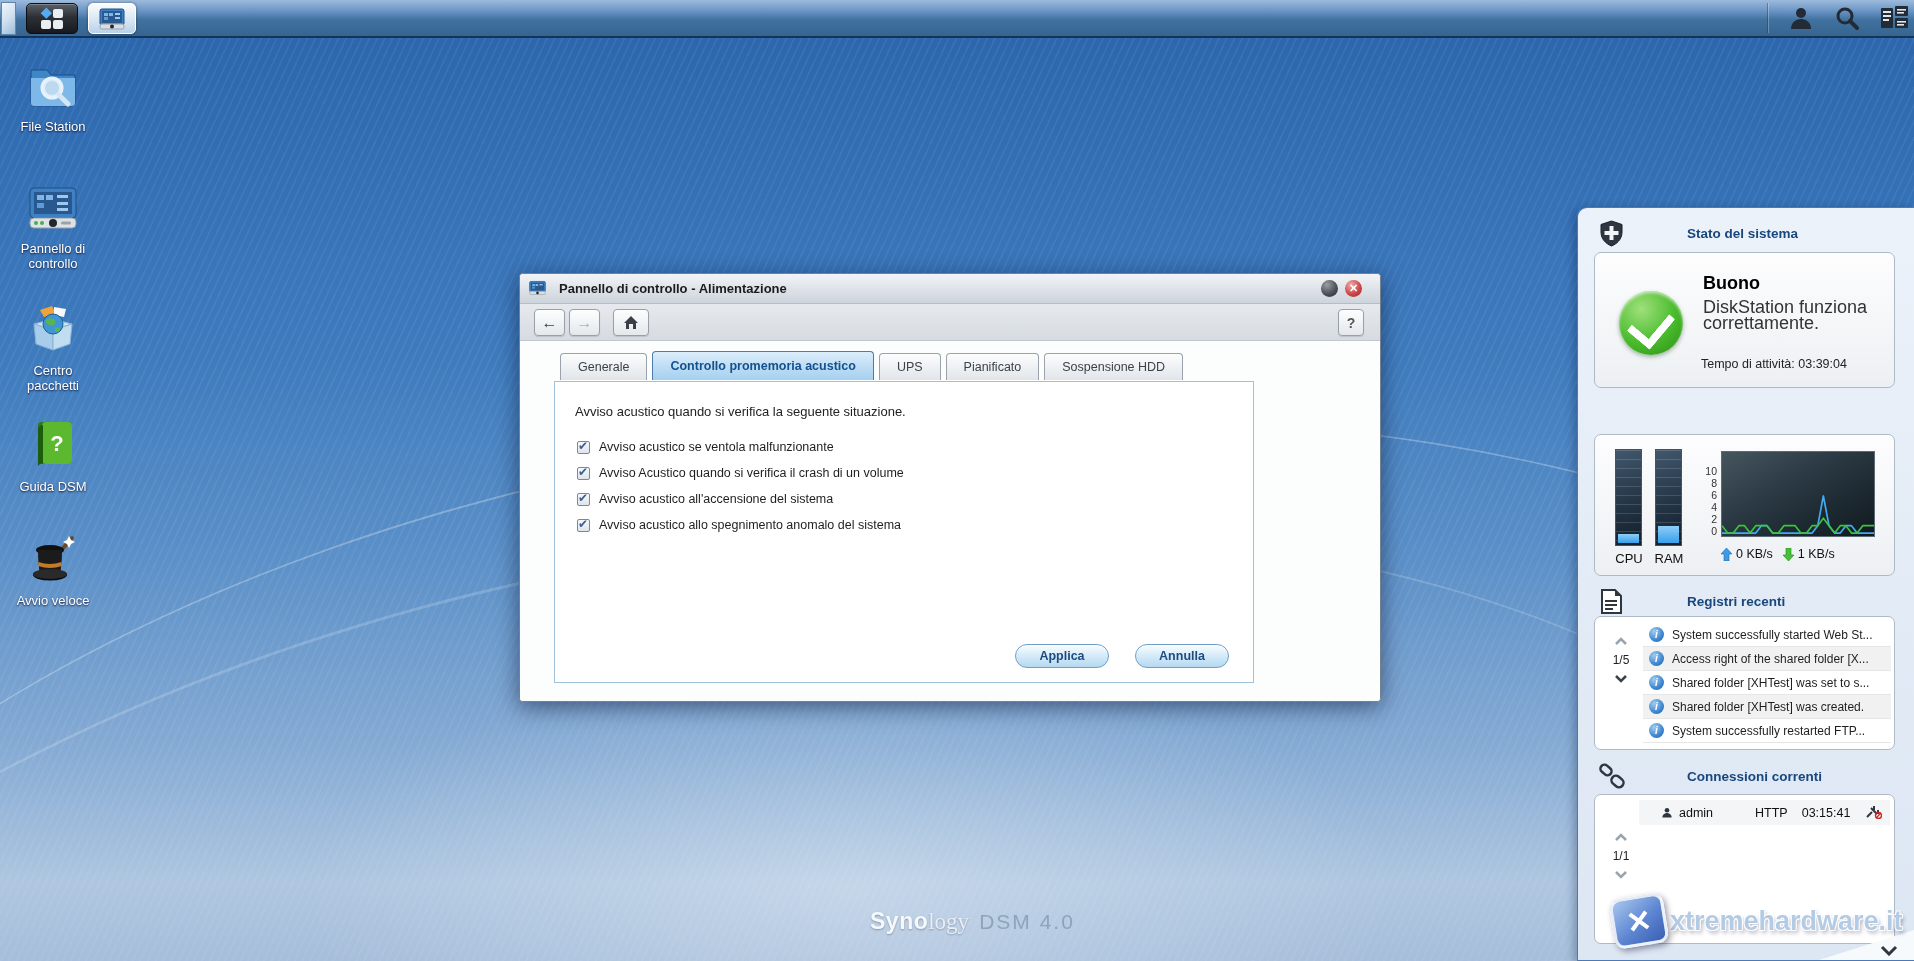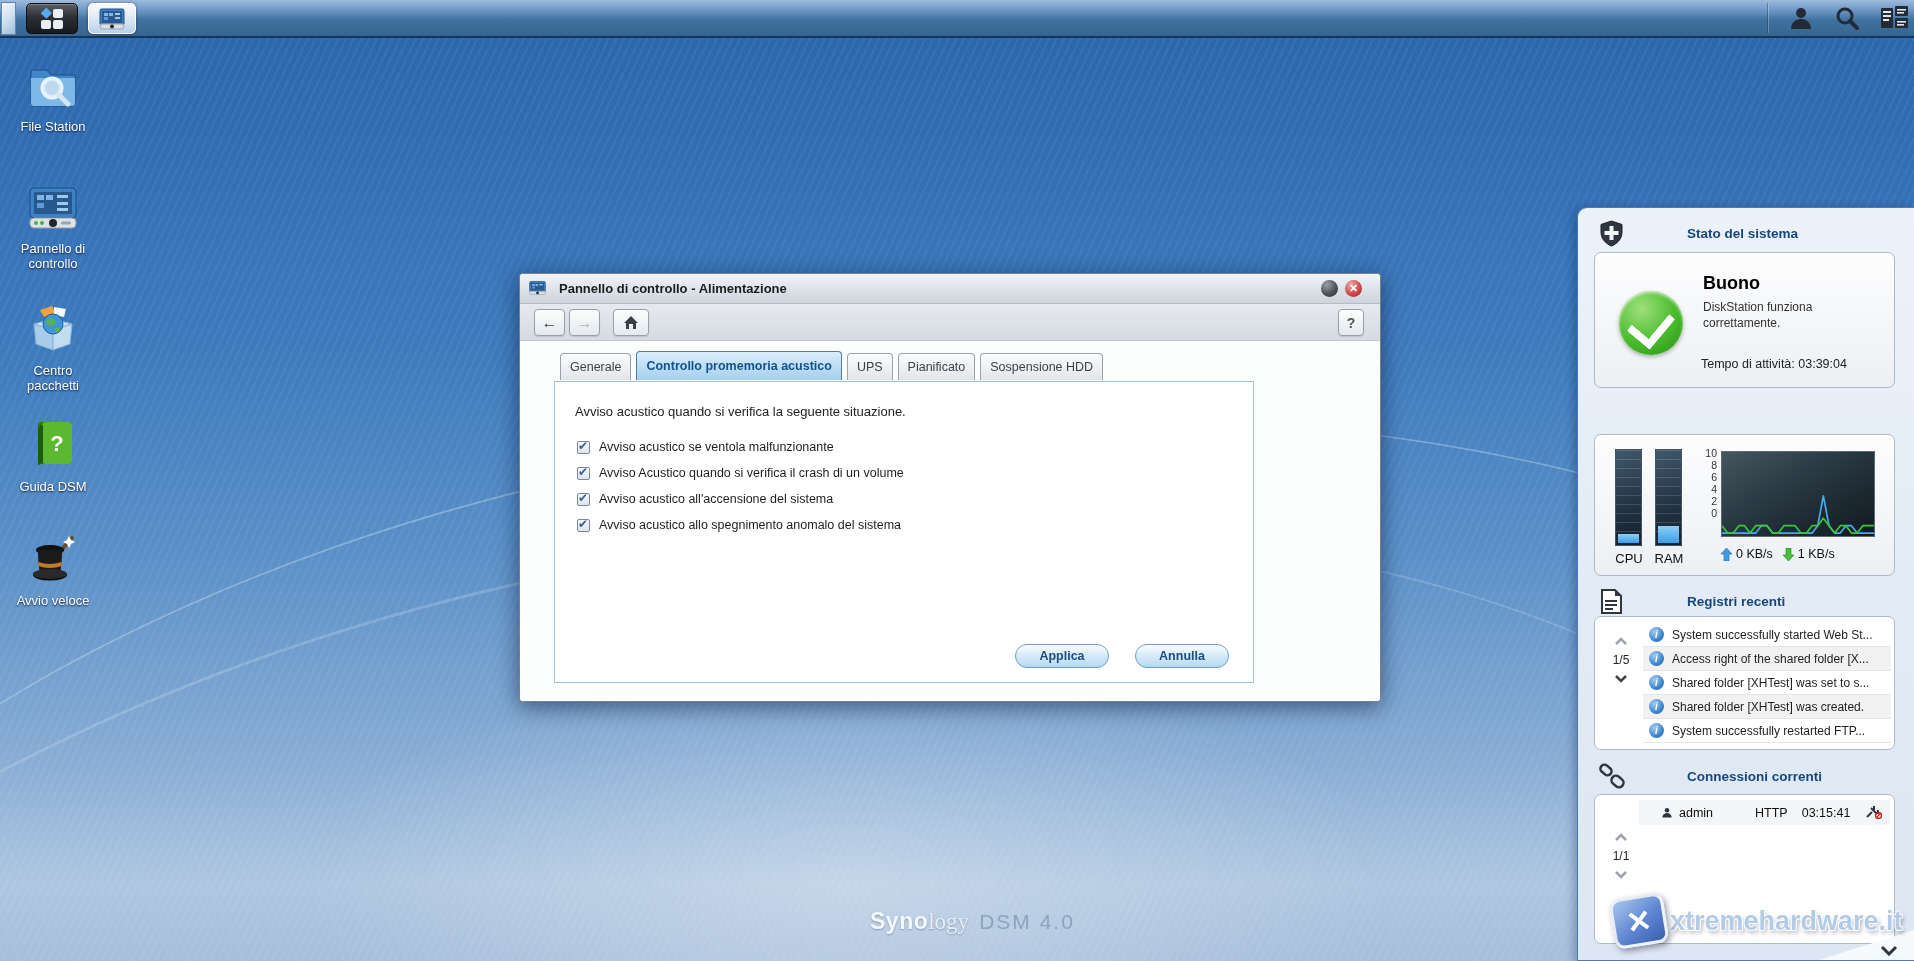--- a/index.html
+++ b/index.html
@@ -52,21 +52,21 @@
     background:linear-gradient(180deg,#e6eaee 0%,#d6dbe1 100%); border-bottom:1px solid #c0c7ce; }
   .tbtn { position:absolute; top:5px; height:27px; border-radius:4px; border:1px solid #98a1aa;
     background:linear-gradient(180deg,#fdfefe 0%,#e4e8ec 100%); box-shadow:0 1px 1px rgba(0,0,0,0.12);
     display:flex; align-items:center; justify-content:center; font-size:16px; font-weight:bold; color:#3a4048; }
   .back  { left:14px; width:31px; }
   .fwd   { left:49px; width:31px; color:#aab2ba; }
   .home  { left:93px; width:36px; }
   .helpbtn { right:16px; left:auto; width:26px; color:#555; font-size:14px; }
   .dcontent { position:absolute; left:0; top:67px; right:0; bottom:0; background:#fcfdfd; }
   .tabs { position:absolute; left:40px; top:12px; display:flex; gap:5px; z-index:3; }
-  .tab { height:27px; padding:0 9px; line-height:26px; font-size:12.5px; color:#3c4248;
+  .tab { height:27px; padding:0 17px; line-height:26px; font-size:12.5px; color:#3c4248;
     background:linear-gradient(180deg,#fbfcfd 0%,#eceff2 60%,#e1e5e9 100%);
     border:1px solid #9aa3ab; border-bottom:none; border-radius:4px 4px 0 0; cursor:pointer; }
   .tab.active { background:linear-gradient(180deg,#dceefb 0%,#bcdcf4 55%,#a5d0f0 100%);
     border:1px solid #4d7ca6; border-bottom:none; color:#14518f; font-weight:bold; height:29px; margin-top:-2px; line-height:29px; }
   .panel { position:absolute; left:34px; top:40px; width:700px; height:302px;
     background:#fff; border:1px solid #9fc2da; }
   .desc { position:absolute; left:20px; top:22px; font-size:13px; color:#222; }
   .cblist { position:absolute; left:22px; top:52px; }
   .cbrow { height:26px; display:flex; align-items:center; }
   .cb { width:13px; height:13px; border:1px solid #7a8897; border-radius:2px; margin-right:9px; position:relative;
@@ -90,33 +90,33 @@
   .wbox { position:absolute; left:16px; width:301px; border:1px solid #aebac6; border-radius:7px;
     background:linear-gradient(180deg,#fdfdfe 0%,#edf0f3 100%); box-shadow:inset 0 1px 0 #fff; }
 
   
   .okcircle { position:absolute; left:24px; top:38px; width:64px; height:64px; border-radius:50%;
     background:radial-gradient(circle at 35% 28%,#9fe07c 0%,#49bb2c 55%,#2a8c14 100%);
     box-shadow:0 2px 4px rgba(0,60,0,0.35), inset 0 2px 3px rgba(255,255,255,0.6); }
   .okcircle::after { content:""; position:absolute; left:17px; top:14px; width:22px; height:32px;
     border-right:8px solid #fff; border-bottom:8px solid #fff; transform:rotate(40deg); border-radius:2px; }
   .st-status { position:absolute; left:108px; top:20px; font-size:18px; font-weight:bold; }
-  .st-msg { position:absolute; left:108px; top:46px; width:180px; font-size:12px; color:#333; line-height:16px; }
+  .st-msg { position:absolute; left:108px; top:46px; width:180px; font-size:18px; color:#333; line-height:16px; }
   .st-uptime { position:absolute; left:106px; top:104px; font-size:12.5px; color:#222; }
 
   
   .gauge { position:absolute; top:14px; width:27px; height:97px; border:1px solid #46525e;
     background:linear-gradient(160deg,#42586c 0%,#243546 55%,#141f2a 100%); overflow:hidden; }
   .gauge .segs { position:absolute; inset:0;
     background:repeating-linear-gradient(180deg, rgba(255,255,255,0.14) 0 1px, rgba(255,255,255,0) 1px 9px); }
   .gauge .fill { position:absolute; left:2px; right:2px; bottom:2px;
     background:linear-gradient(180deg,#8ecdf6 0%,#38a0ec 100%); }
   .glabel { position:absolute; top:116px; width:30px; text-align:center; font-size:13px; color:#111; }
   .yticks { position:absolute; left:96px; top:12px; width:26px; height:90px; display:flex; flex-direction:column;
-    justify-content:flex-start; align-items:flex-end; font-size:10.5px; color:#333; }
+    justify-content:flex-end; align-items:flex-end; font-size:10.5px; color:#333; }
   .netchart { position:absolute; left:126px; top:16px; width:154px; height:86px; border:1px solid #5c6a74;
     background:linear-gradient(150deg,#46565f 0%,#2b3a44 40%,#10191f 100%); }
   .legend { position:absolute; left:126px; top:112px; display:flex; align-items:center; gap:4px; font-size:12.5px; color:#111; }
   .legend svg { display:block; }
 
   
   .pager { position:absolute; left:6px; width:40px; text-align:center; }
   .pager .pg { font-size:12px; color:#222; margin:7px 0; }
   .chev { cursor:pointer; display:block; margin:0 auto; }
   .logrows { position:absolute; left:48px; top:6px; right:3px; }

